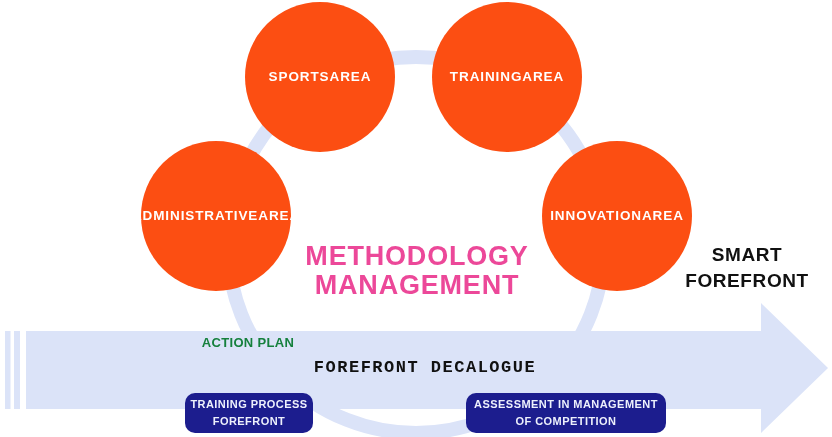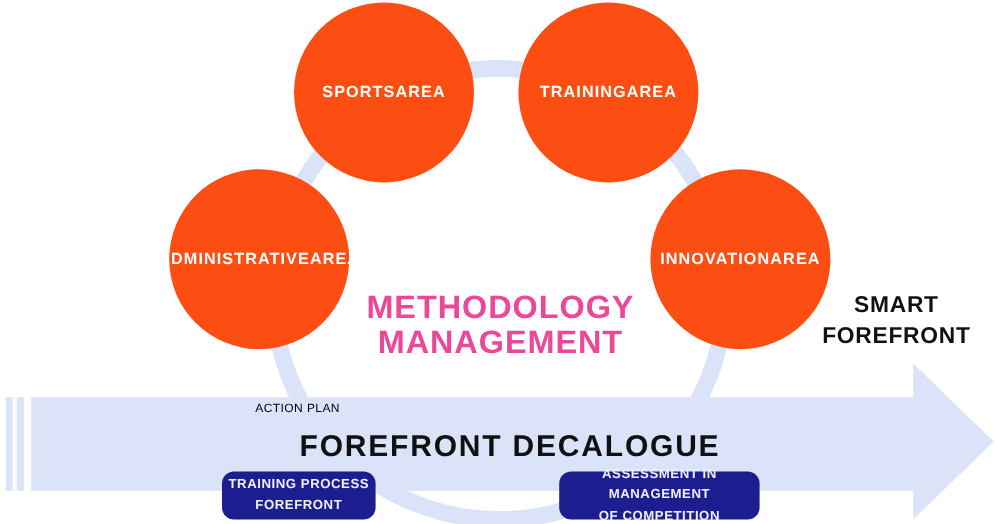--- a/index.html
+++ b/index.html
@@ -26,38 +26,38 @@
   }
   
   .side-label{
     position:absolute;z-index:4;text-align:center;color:#111111;font-weight:bold;
     font-size:19px;letter-spacing:0.6px;line-height:1.38;
   }
   .sl-left{left:33px;top:238px;width:140px;}
   .sl-right{left:677px;top:242px;width:140px;}
   
   .arrow-caption{
-    position:absolute;z-index:4;text-align:center;color:#000000;font-weight:normal;
-    font-size:10px;letter-spacing:0.35px;top:335px;
+    position:absolute;z-index:4;text-align:center;color:#15803d;font-weight:bold;
+    font-size:13px;letter-spacing:0.35px;top:335px;
   }
   .cap-left{left:158px;width:180px;}
   .cap-right{left:418px;width:280px;}
   .arrow-title{
     position:absolute;z-index:4;left:225px;top:358px;width:400px;text-align:center;
-    color:#111111;font-weight:bold;font-size:25px;letter-spacing:1.5px;
+    color:#111111;font-weight:bold;font-size:17px;letter-spacing:1.5px;font-family:Liberation Mono, monospace;
   }
   
   .callout{
     position:absolute;z-index:5;height:40px;border-radius:10px;background:#1C1D8E;
     display:flex;flex-direction:column;align-items:center;justify-content:center;
     color:#EDF0FC;font-weight:bold;font-size:11px;letter-spacing:0.45px;line-height:1.55;text-align:center;
     top:393px;
   }
   .co-1{left:185px;width:128px;}
-  .co-2{left:466px;width:167px;}
+  .co-2{left:466px;width:200px;}
 </style>
 </head>
 <body>
 
 <div class="stage">
 
   <svg class="layer" width="832" height="437" viewBox="0 0 832 437">
     <circle cx="416" cy="245" r="188" fill="none" stroke="#DBE3F8" stroke-width="14"></circle>
     <rect x="5" y="331" width="5.5" height="78" fill="#DBE3F8"></rect>
     <rect x="14" y="331" width="6" height="78" fill="#DBE3F8"></rect>

